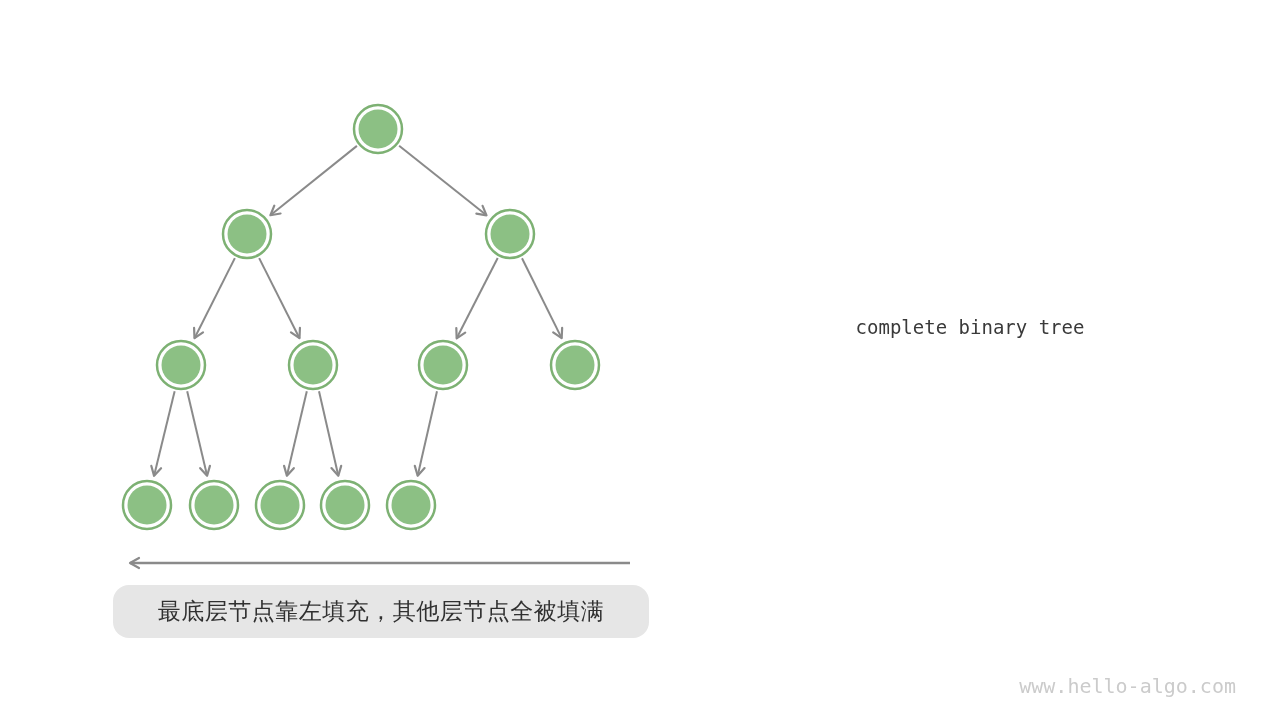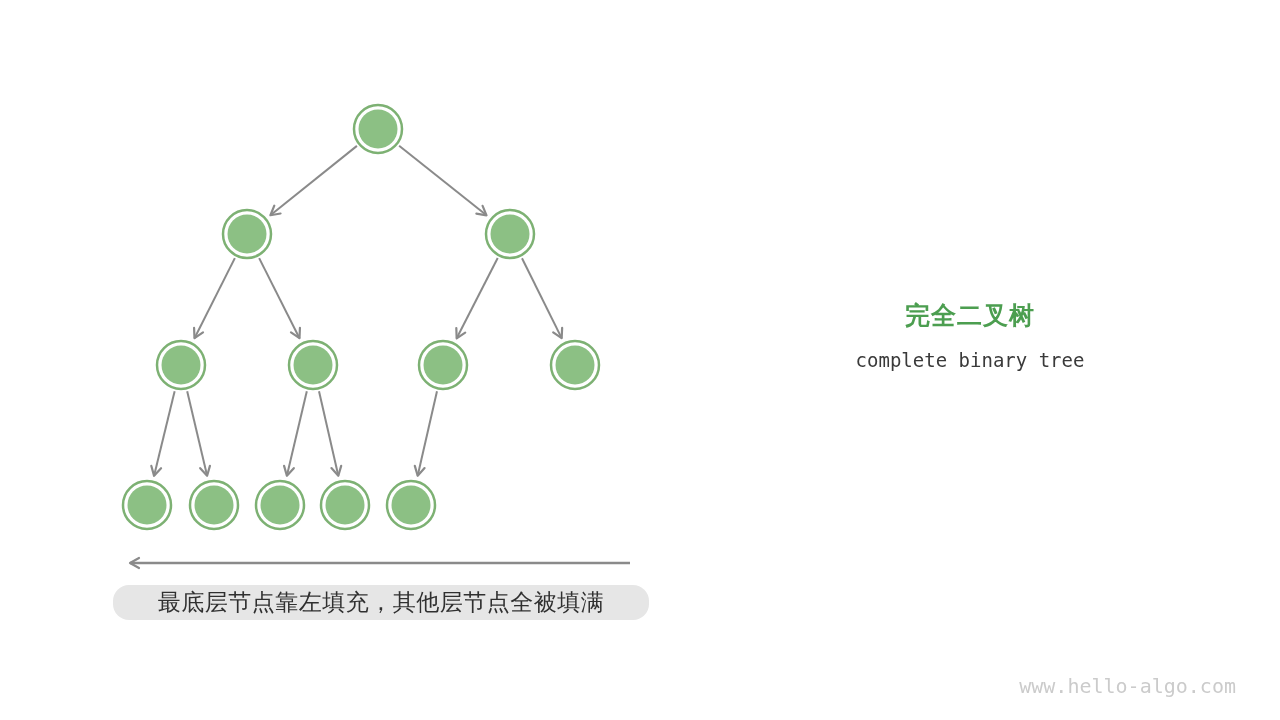--- a/index.html
+++ b/index.html
@@ -19,21 +19,21 @@
     left: 0;
     top: 0;
     display: block;
   }
 
   .caption {
     position: absolute;
     left: 113px;
     top: 585px;
     width: 536px;
-    height: 35px;
+    height: 53px;
     background: var(--caption-bg, #e6e6e6);
     border-radius: 16px;
     display: flex;
     align-items: center;
     justify-content: center;
     font-size: 23px;
     color: var(--caption-text, #303030);
     letter-spacing: 0.5px;
   }
 
@@ -139,19 +139,18 @@
         <circle cx="411" cy="505" r="19.5" fill="#8cc084"></circle>
       </g>
       <line x1="630" y1="563" x2="130" y2="563" stroke="#8a8a8a" stroke-width="2.5" marker-end="url(#arrowhead)"></line>
     </svg>
 
   <div class="caption">
     <span>最底层节点靠左填充，其他层节点全被填满</span>
   </div>
 
   <div class="title-block">
-    <div class="title-zh">完全二叉树</div>
     <div class="title-en">complete binary tree</div>
   </div>
 
   <div class="watermark">www.hello-algo.com</div>
 
 </div>
 
 </body></html>

